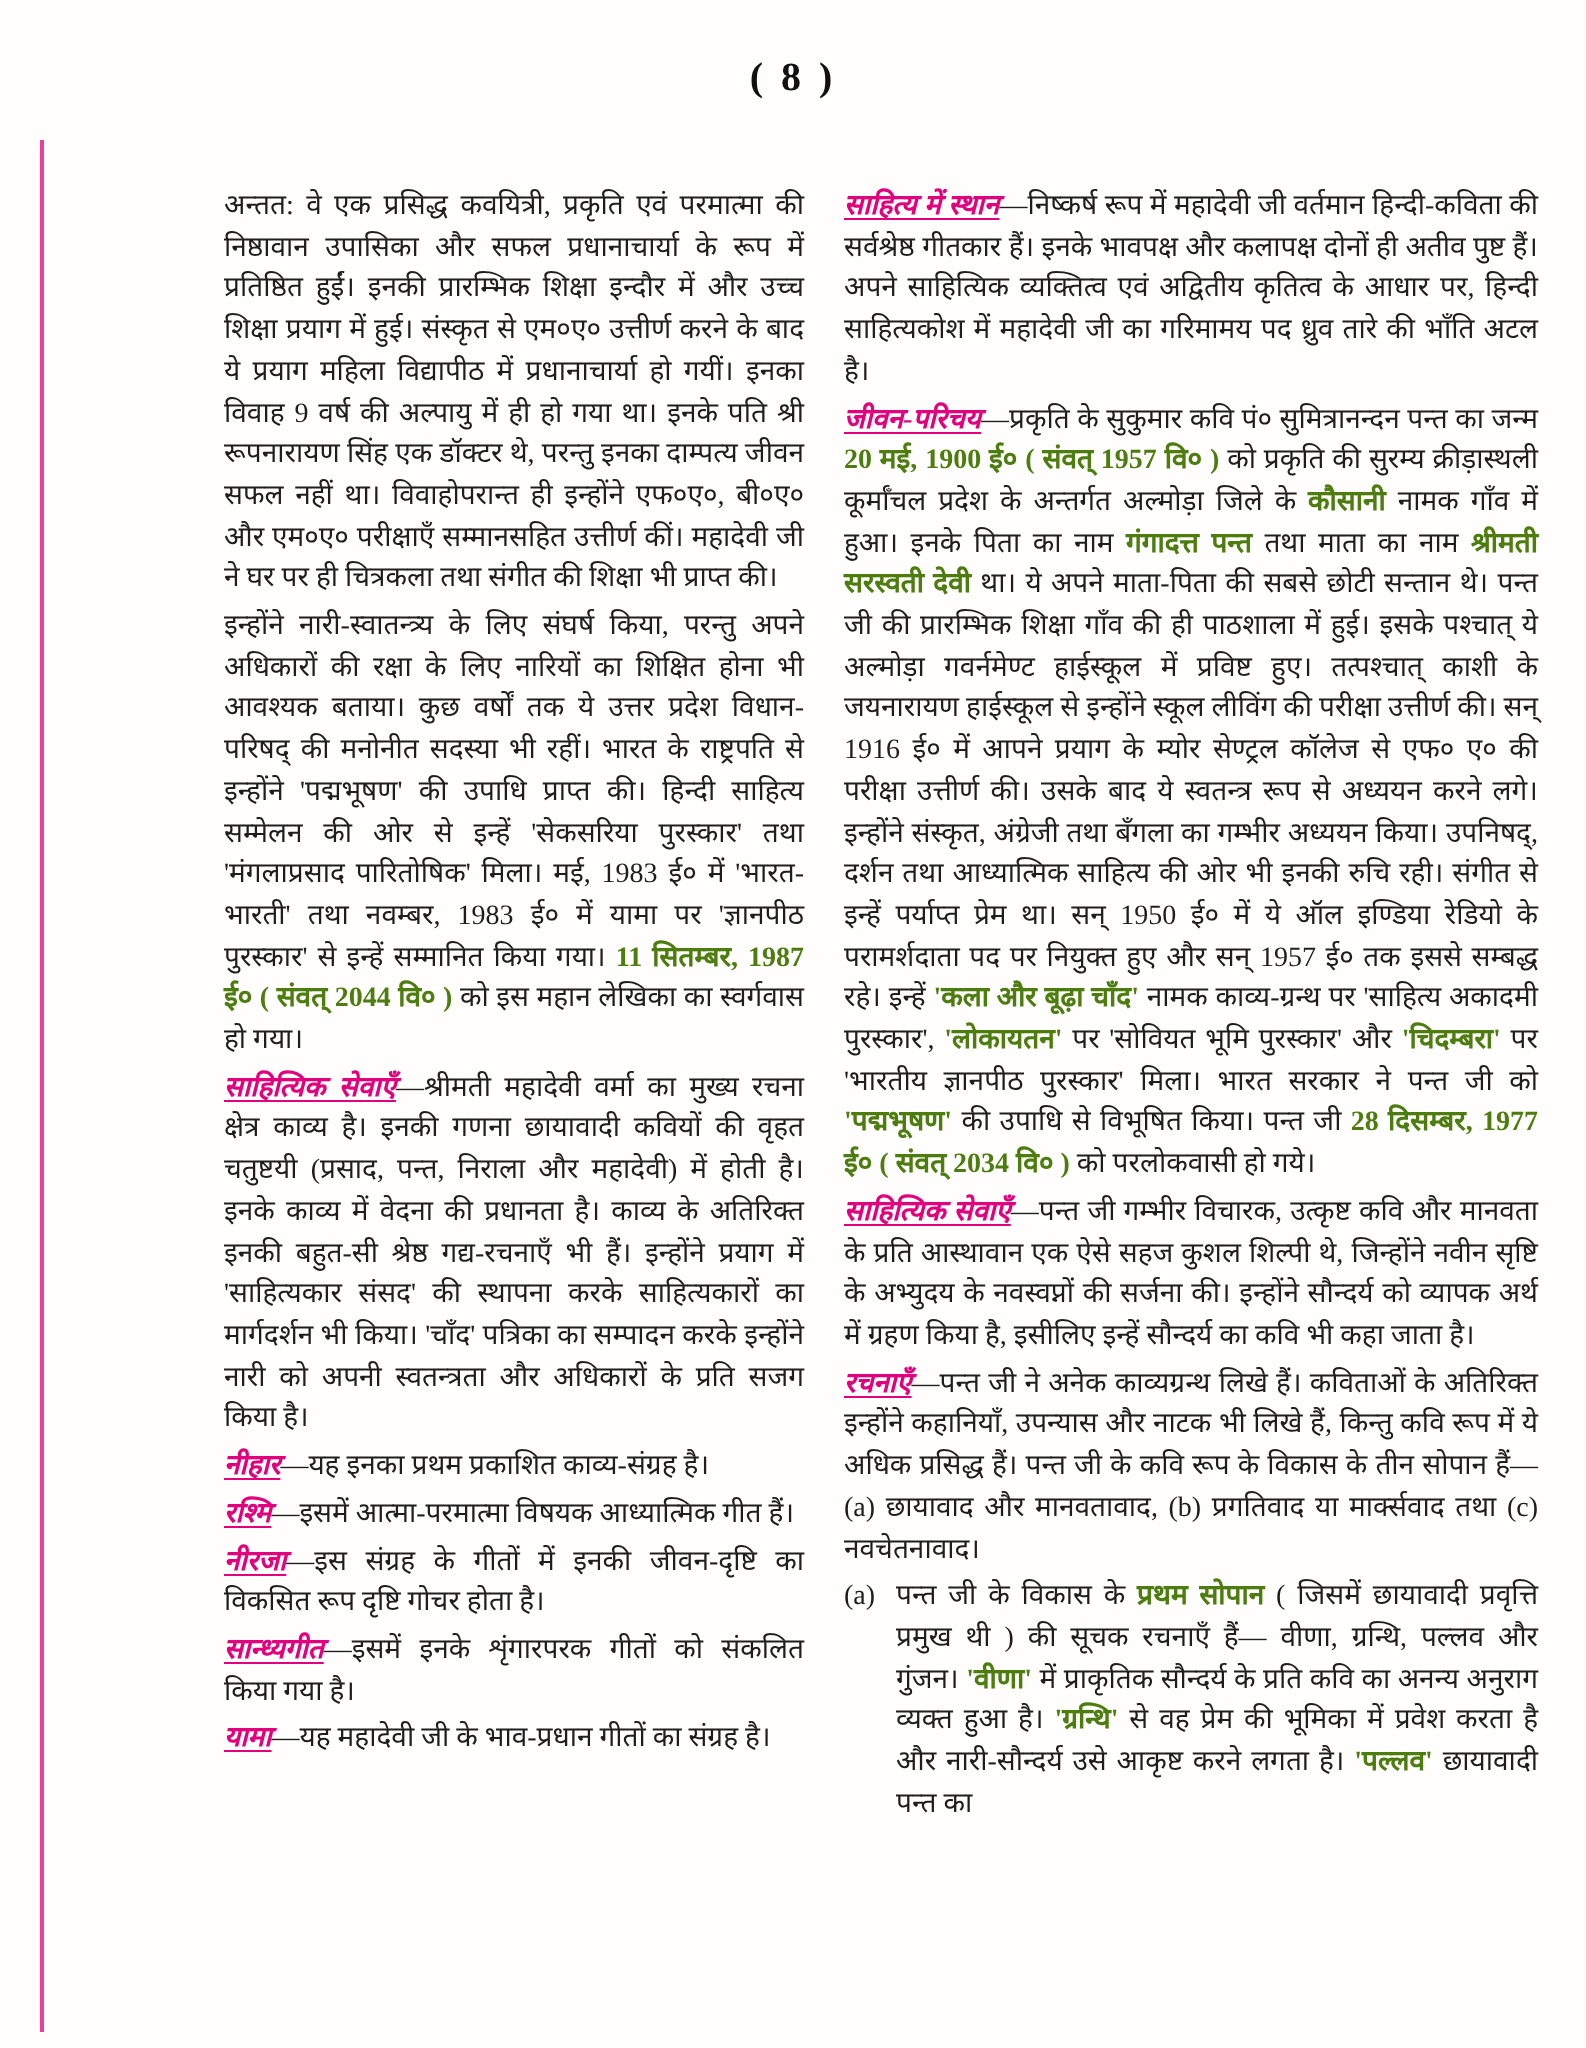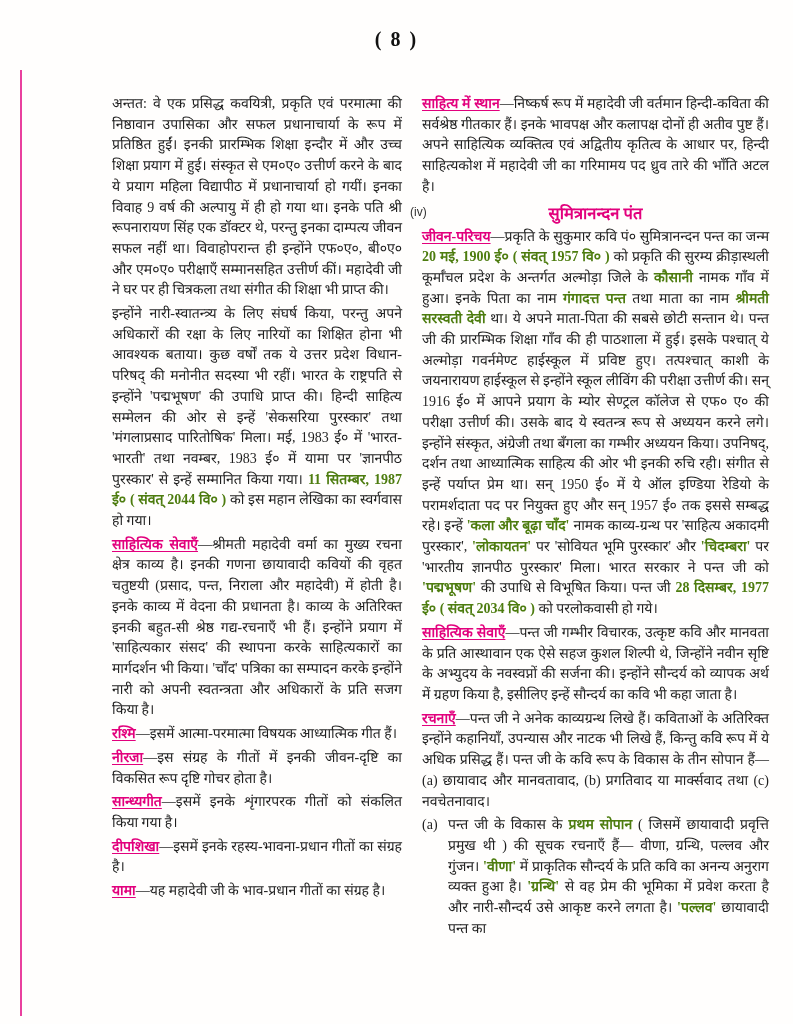--- a/index.html
+++ b/index.html
@@ -26,21 +26,21 @@
   }
   .col{min-width:0;}
   .col-left{width:290px;flex:0 0 290px;}
   .col-right{flex:1;}
   .col p{
     margin:0 0 3px 0;
     font-size:14px;line-height:20.7px;
     text-align:justify;
   }
   .b{font-weight:bold;color:#4d7c0f;}
-  .h{font-weight:bold;color:var(--accent,#e2007d);text-decoration:underline;text-underline-offset:2px;}
+  .h{font-weight:bold;color:var(--accent,#e2007d);text-decoration:underline;text-underline-offset:2px;font-style:italic;}
   .sec-row{
     position:relative;text-align:center;margin:3px 0 3px 0;
   }
   .sec-marker{
     position:absolute;left:-12px;top:4px;font-size:12px;color:#333;
     font-family:"Liberation Sans",sans-serif;
   }
   .sec-title{
     font-weight:bold;font-size:16.5px;color:var(--accent,#e2007d);
   }
@@ -57,35 +57,31 @@
 <div class="page">
   <div class="edge-line"></div>
   <div class="page-num">( 8 )</div>
 
   <div class="columns">
 
     <div class="col col-left">
       <p><span>अन्तत: वे एक प्रसिद्ध कवयित्री, प्रकृति एवं परमात्मा की निष्ठावान उपासिका और सफल प्रधानाचार्या के रूप में प्रतिष्ठित हुईं। इनकी प्रारम्भिक शिक्षा इन्दौर में और उच्च शिक्षा प्रयाग में हुई। संस्कृत से एम०ए० उत्तीर्ण करने के बाद ये प्रयाग महिला विद्यापीठ में प्रधानाचार्या हो गयीं। इनका विवाह 9 वर्ष की अल्पायु में ही हो गया था। इनके पति श्री रूपनारायण सिंह एक डॉक्टर थे, परन्तु इनका दाम्पत्य जीवन सफल नहीं था। विवाहोपरान्त ही इन्होंने एफ०ए०, बी०ए० और एम०ए० परीक्षाएँ सम्मानसहित उत्तीर्ण कीं। महादेवी जी ने घर पर ही चित्रकला तथा संगीत की शिक्षा भी प्राप्त की।</span></p>
       <p><span>इन्होंने नारी-स्वातन्त्र्य के लिए संघर्ष किया, परन्तु अपने अधिकारों की रक्षा के लिए नारियों का शिक्षित होना भी आवश्यक बताया। कुछ वर्षों तक ये उत्तर प्रदेश विधान-परिषद् की मनोनीत सदस्या भी रहीं। भारत के राष्ट्रपति से इन्होंने 'पद्मभूषण' की उपाधि प्राप्त की। हिन्दी साहित्य सम्मेलन की ओर से इन्हें 'सेकसरिया पुरस्कार' तथा 'मंगलाप्रसाद पारितोषिक' मिला। मई, 1983 ई० में 'भारत-भारती' तथा नवम्बर, 1983 ई० में यामा पर 'ज्ञानपीठ पुरस्कार' से इन्हें सम्मानित किया गया। </span><span class="b">11 सितम्बर, 1987 ई० ( संवत् 2044 वि० )</span><span> को इस महान लेखिका का स्वर्गवास हो गया।</span></p>
       <p><span class="h">साहित्यिक सेवाएँ</span><span>—श्रीमती महादेवी वर्मा का मुख्य रचना क्षेत्र काव्य है। इनकी गणना छायावादी कवियों की वृहत चतुष्टयी (प्रसाद, पन्त, निराला और महादेवी) में होती है। इनके काव्य में वेदना की प्रधानता है। काव्य के अतिरिक्त इनकी बहुत-सी श्रेष्ठ गद्य-रचनाएँ भी हैं। इन्होंने प्रयाग में 'साहित्यकार संसद' की स्थापना करके साहित्यकारों का मार्गदर्शन भी किया। 'चाँद' पत्रिका का सम्पादन करके इन्होंने नारी को अपनी स्वतन्त्रता और अधिकारों के प्रति सजग किया है।</span></p>
+      <p><span class="h">नीहार</span><span>—यह इनका प्रथम प्रकाशित काव्य-संग्रह है।</span></p>
       <p><span class="h">रश्मि</span><span>—इसमें आत्मा-परमात्मा विषयक आध्यात्मिक गीत हैं।</span></p>
       <p><span class="h">नीरजा</span><span>—इस संग्रह के गीतों में इनकी जीवन-दृष्टि का विकसित रूप दृष्टि गोचर होता है।</span></p>
       <p><span class="h">सान्ध्यगीत</span><span>—इसमें इनके शृंगारपरक गीतों को संकलित किया गया है।</span></p>
-      <p><span class="h">दीपशिखा</span><span>—इसमें इनके रहस्य-भावना-प्रधान गीतों का संग्रह है।</span></p>
       <p><span class="h">यामा</span><span>—यह महादेवी जी के भाव-प्रधान गीतों का संग्रह है।</span></p>
 
     </div>
 
     <div class="col col-right">
       <p><span class="h">साहित्य में स्थान</span><span>—निष्कर्ष रूप में महादेवी जी वर्तमान हिन्दी-कविता की सर्वश्रेष्ठ गीतकार हैं। इनके भावपक्ष और कलापक्ष दोनों ही अतीव पुष्ट हैं। अपने साहित्यिक व्यक्तित्व एवं अद्वितीय कृतित्व के आधार पर, हिन्दी साहित्यकोश में महादेवी जी का गरिमामय पद ध्रुव तारे की भाँति अटल है।</span></p>
 
-      <div class="sec-row">
-        <span class="sec-marker">(iv)</span>
-        <span class="sec-title">सुमित्रानन्दन पंत</span>
-      </div>
 
       <p><span class="h">जीवन-परिचय</span><span>—प्रकृति के सुकुमार कवि पं० सुमित्रानन्दन पन्त का जन्म </span><span class="b">20 मई, 1900 ई० ( संवत् 1957 वि० )</span><span> को प्रकृति की सुरम्य क्रीड़ास्थली कूर्माँचल प्रदेश के अन्तर्गत अल्मोड़ा जिले के </span><span class="b">कौसानी</span><span> नामक गाँव में हुआ। इनके पिता का नाम </span><span class="b">गंगादत्त पन्त</span><span> तथा माता का नाम </span><span class="b">श्रीमती सरस्वती देवी</span><span> था। ये अपने माता-पिता की सबसे छोटी सन्तान थे। पन्त जी की प्रारम्भिक शिक्षा गाँव की ही पाठशाला में हुई। इसके पश्चात् ये अल्मोड़ा गवर्नमेण्ट हाईस्कूल में प्रविष्ट हुए। तत्पश्चात् काशी के जयनारायण हाईस्कूल से इन्होंने स्कूल लीविंग की परीक्षा उत्तीर्ण की। सन् 1916 ई० में आपने प्रयाग के म्योर सेण्ट्रल कॉलेज से एफ० ए० की परीक्षा उत्तीर्ण की। उसके बाद ये स्वतन्त्र रूप से अध्ययन करने लगे। इन्होंने संस्कृत, अंग्रेजी तथा बँगला का गम्भीर अध्ययन किया। उपनिषद्, दर्शन तथा आध्यात्मिक साहित्य की ओर भी इनकी रुचि रही। संगीत से इन्हें पर्याप्त प्रेम था। सन् 1950 ई० में ये ऑल इण्डिया रेडियो के परामर्शदाता पद पर नियुक्त हुए और सन् 1957 ई० तक इससे सम्बद्ध रहे। इन्हें </span><span class="b">'कला और बूढ़ा चाँद'</span><span> नामक काव्य-ग्रन्थ पर 'साहित्य अकादमी पुरस्कार', </span><span class="b">'लोकायतन'</span><span> पर 'सोवियत भूमि पुरस्कार' और </span><span class="b">'चिदम्बरा'</span><span> पर 'भारतीय ज्ञानपीठ पुरस्कार' मिला। भारत सरकार ने पन्त जी को </span><span class="b">'पद्मभूषण'</span><span> की उपाधि से विभूषित किया। पन्त जी </span><span class="b">28 दिसम्बर, 1977 ई० ( संवत् 2034 वि० )</span><span> को परलोकवासी हो गये।</span></p>
       <p><span class="h">साहित्यिक सेवाएँ</span><span>—पन्त जी गम्भीर विचारक, उत्कृष्ट कवि और मानवता के प्रति आस्थावान एक ऐसे सहज कुशल शिल्पी थे, जिन्होंने नवीन सृष्टि के अभ्युदय के नवस्वप्नों की सर्जना की। इन्होंने सौन्दर्य को व्यापक अर्थ में ग्रहण किया है, इसीलिए इन्हें सौन्दर्य का कवि भी कहा जाता है।</span></p>
       <p><span class="h">रचनाएँ</span><span>—पन्त जी ने अनेक काव्यग्रन्थ लिखे हैं। कविताओं के अतिरिक्त इन्होंने कहानियाँ, उपन्यास और नाटक भी लिखे हैं, किन्तु कवि रूप में ये अधिक प्रसिद्ध हैं। पन्त जी के कवि रूप के विकास के तीन सोपान हैं—(a) छायावाद और मानवतावाद, (b) प्रगतिवाद या मार्क्सवाद तथा (c) नवचेतनावाद।</span></p>
 
       <p class="hang">
         <span class="li-marker">(a)</span>
         <span><span>पन्त जी के विकास के </span><span class="b">प्रथम सोपान</span><span> ( जिसमें छायावादी प्रवृत्ति प्रमुख थी ) की सूचक रचनाएँ हैं— वीणा, ग्रन्थि, पल्लव और गुंजन। </span><span class="b">'वीणा'</span><span> में प्राकृतिक सौन्दर्य के प्रति कवि का अनन्य अनुराग व्यक्त हुआ है। </span><span class="b">'ग्रन्थि'</span><span> से वह प्रेम की भूमिका में प्रवेश करता है और नारी-सौन्दर्य उसे आकृष्ट करने लगता है। </span><span class="b">'पल्लव'</span><span> छायावादी पन्त का</span></span>
       </p>
     </div>

